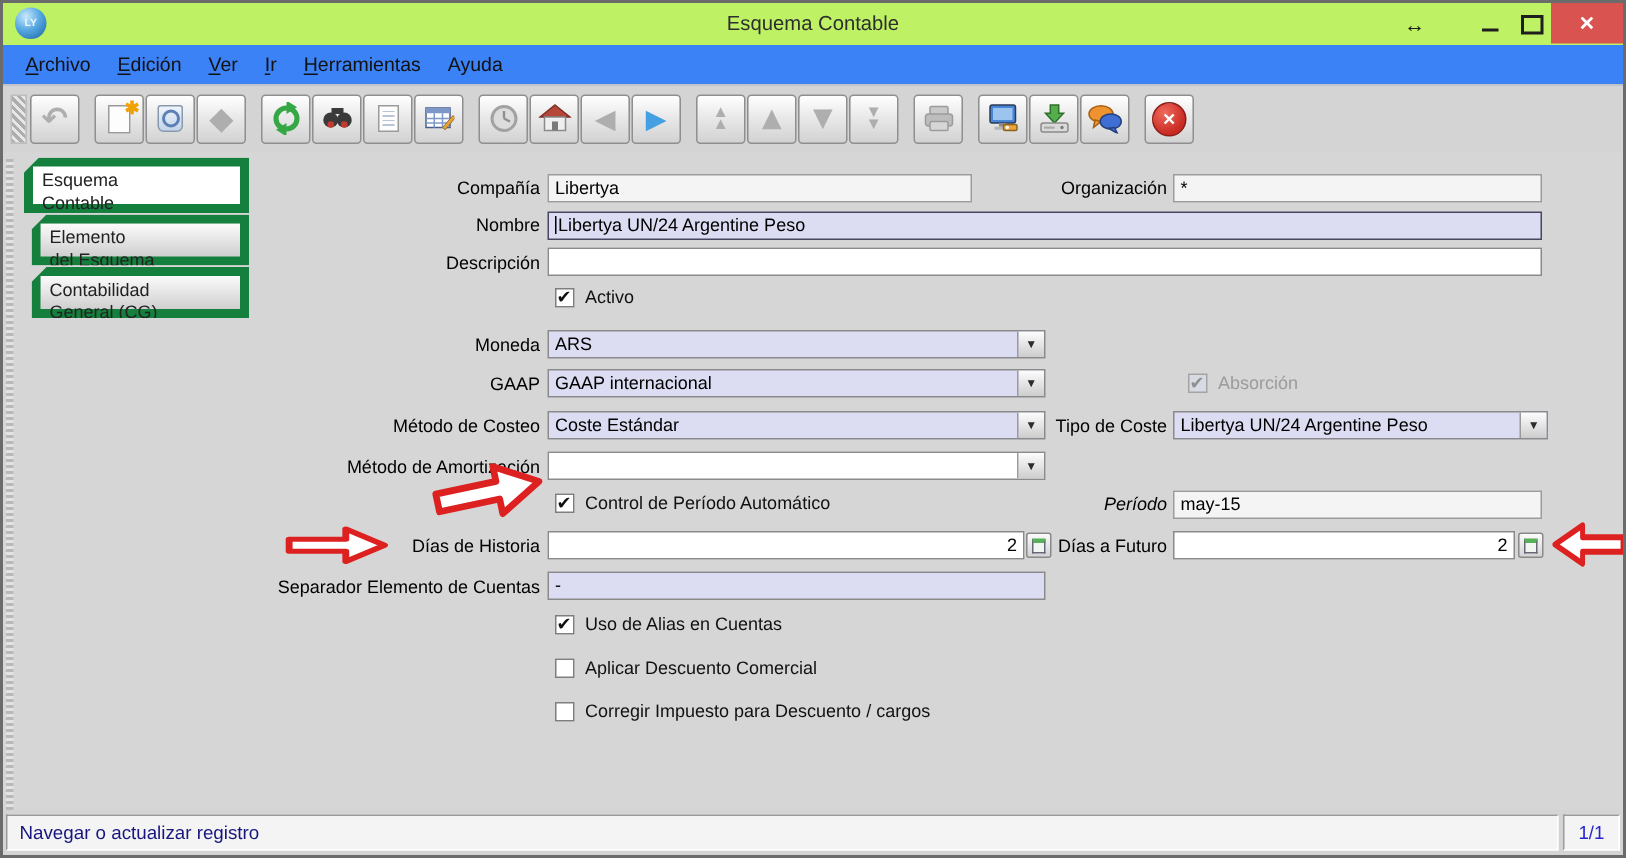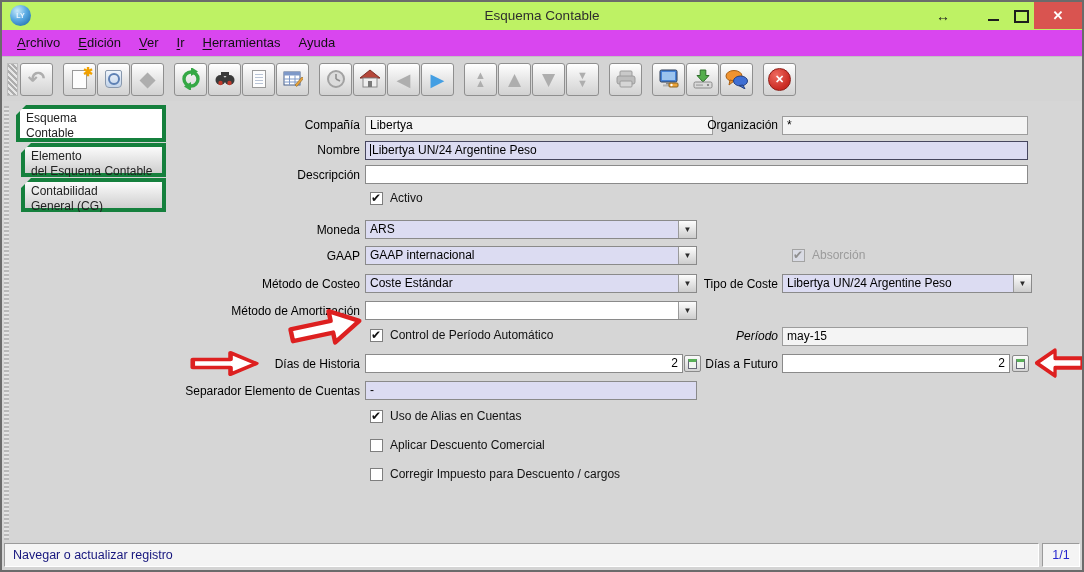--- a/index.html
+++ b/index.html
@@ -7,40 +7,40 @@
   
   .titlebar{position:absolute;left:0;top:0;right:0;height:28px;background:#bef264;}
   .title{position:absolute;left:0;right:0;top:0;height:28px;line-height:28px;text-align:center;font-size:13.5px;color:#2e2e2e;pointer-events:none;}
   .logo{position:absolute;left:8px;top:3px;width:21px;height:21px;border-radius:50%;background:radial-gradient(circle at 35% 28%,#c8e9fb,#58a9e2 45%,#14609f);display:flex;align-items:center;justify-content:center;color:#eaf6ff;font-size:7px;font-weight:bold;}
   .wc{position:absolute;top:0;height:28px;display:flex;align-items:center;justify-content:center;}
   .wc-resize{right:128px;width:22px;color:#1e1e1e;font-size:14px;font-weight:bold;}
   .wc-min{right:80px;width:18px;} .wc-min i{display:block;width:11px;height:2px;background:#1e1e1e;margin-top:8px;}
   .wc-max{right:52px;width:18px;} .wc-max i{display:block;width:11px;height:9px;border:2px solid #1e1e1e;}
   .wc-close{right:0;width:48px;height:27px;background:#d95450;color:#fff;font-size:13px;font-weight:bold;}
   
-  .menubar{position:absolute;left:0;top:28px;right:0;height:26px;background:#d946ef;border-bottom:1px solid #c2c2c2;display:flex;align-items:center;padding-left:6px;}
+  .menubar{position:absolute;left:0;top:28px;right:0;height:26px;background:#3b82f6;border-bottom:1px solid #c2c2c2;display:flex;align-items:center;padding-left:6px;}
   .menu-item{padding:0 9px;font-size:13px;color:#111;height:22px;line-height:22px;cursor:default;}
   .menu-item .mn{text-decoration:underline;text-underline-offset:2px;}
   
   .toolbar{position:absolute;left:0;top:55px;right:0;height:44px;background:#d4d4d4;display:flex;align-items:center;padding-left:5px;}
   .tgap{width:9px;flex:none;}
   .tb{flex:none;width:33px;height:33px;margin-right:1px;box-sizing:border-box;border:1px solid #8f8f8f;border-radius:3px;background:linear-gradient(180deg,#ffffff,#e9e9e9 45%,#d2d2d2);display:flex;align-items:center;justify-content:center;padding:0;}
   .handle{flex:none;width:11px;height:33px;margin-right:2px;background:repeating-linear-gradient(45deg,#adadad 0 2px,#e6e6e6 2px 4px);border:1px solid #bdbdbd;box-sizing:border-box;}
   .g{font-family:"DejaVu Sans",sans-serif;}
   .gray{color:#aeaeae;} .blue{color:#449fe3;}
   .stack{display:flex;flex-direction:column;line-height:8px;font-size:11px;color:#aeaeae;}
   .page{position:relative;width:15px;height:19px;background:#fdfdfd;border:1px solid #9a9a9a;box-sizing:border-box;}
   .page .lines{position:absolute;left:2px;right:2px;top:3px;height:11px;background:repeating-linear-gradient(180deg,#b9c4d6 0 1px,transparent 1px 3px);}
   .star{position:absolute;top:-6px;right:-7px;color:#f0a100;font-size:12px;font-weight:bold;}
   .trash{width:17px;height:18px;border:1px solid #8898ad;border-radius:2px 2px 4px 4px;background:linear-gradient(180deg,#eef4fb,#c3d4ea);display:flex;align-items:center;justify-content:center;box-sizing:border-box;}
   .trash i{display:block;width:8px;height:8px;border:2px solid #5d80b4;border-radius:50%;}
   .exit{width:21px;height:21px;border-radius:50%;background:radial-gradient(circle at 35% 30%,#ef6a5e,#c92a22 70%);border:1px solid #8c1d17;color:#fff;font-size:11px;font-weight:bold;display:flex;align-items:center;justify-content:center;}
   
   .side-strip{position:absolute;left:2px;top:104px;width:5px;height:434px;background:repeating-linear-gradient(0deg,#b9b9b9 0 2px,#e3e3e3 2px 4px);}
-  .vtab{position:absolute;box-sizing:border-box;border:4px solid #15803d;background:linear-gradient(180deg,#fbfbfb,#cfcfcf);clip-path:polygon(10px 0,100% 0,100% 100%,0 100%,0 10px);padding:2px 6px;font-size:12px;line-height:15px;color:#222;cursor:default;}
+  .vtab{position:absolute;box-sizing:border-box;border:6px solid #15803d;background:linear-gradient(180deg,#fbfbfb,#cfcfcf);clip-path:polygon(10px 0,100% 0,100% 100%,0 100%,0 10px);padding:2px 6px;font-size:12px;line-height:15px;color:#222;cursor:default;}
   .vtab.active{background:#ffffff;}
   
   .lbl{position:absolute;font-size:12px;color:#000000;text-align:right;height:15px;line-height:15px;}
   .field{position:absolute;box-sizing:border-box;height:19px;border:1px solid #8a8a8a;background:#fff;font-size:12px;line-height:17px;color:#000;padding:0 4px;white-space:nowrap;overflow:hidden;}
   .ro{background:#f4f4f4;border-color:#9c9c9c;}
   .mand{background:#dcdcf2;}
   .focus{border-color:#46465e;}
   .num{text-align:right;}
   .dd{padding-right:20px;}
   .dd-btn{position:absolute;right:0;top:0;bottom:0;width:17px;border-left:1px solid #9a9a9a;background:linear-gradient(180deg,#fdfdfd,#cdcdcd);display:flex;align-items:center;justify-content:center;font-size:8px;color:#2b2b2b;}
@@ -229,21 +229,21 @@
   <div class="vtab" style="left:19px;top:176px;width:145px;height:34px;">
     <div>Contabilidad</div>
       <div>General (CG)</div>
   </div>
   <div class="vtab" style="left:19px;top:141px;width:145px;height:34px;">
     <div>Elemento</div>
       <div>del Esquema Contable</div>
   </div>
 
   <div class="lbl" style="left:168px;top:116px;width:190px;">Compañía</div>
-  <div class="field ro" style="left:363px;top:114px;width:348px;">Libertya</div>
+  <div class="field ro" style="left:363px;top:114px;width:283px;">Libertya</div>
   <div class="lbl" style="left:700px;top:116px;width:76px;">Organización</div>
   <div class="field ro" style="left:780px;top:114px;width:246px;">*</div>
 
   <div class="lbl" style="left:168px;top:141px;width:190px;">Nombre</div>
   <div class="field mand focus" style="left:363px;top:139px;width:663px;"><span class="caret"></span><span>Libertya UN/24 Argentine Peso</span></div>
 
   <div class="lbl" style="left:168px;top:166px;width:190px;">Descripción</div>
   <div class="field" style="left:363px;top:163px;width:663px;"></div>
 
   <span class="cb checked" style="left:368px;top:190px;"></span>

